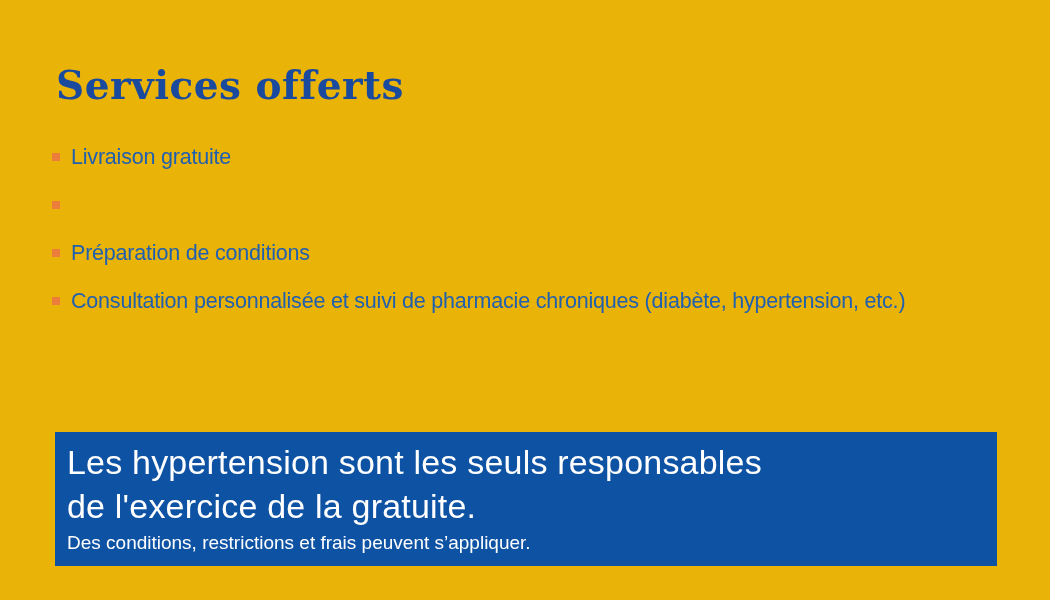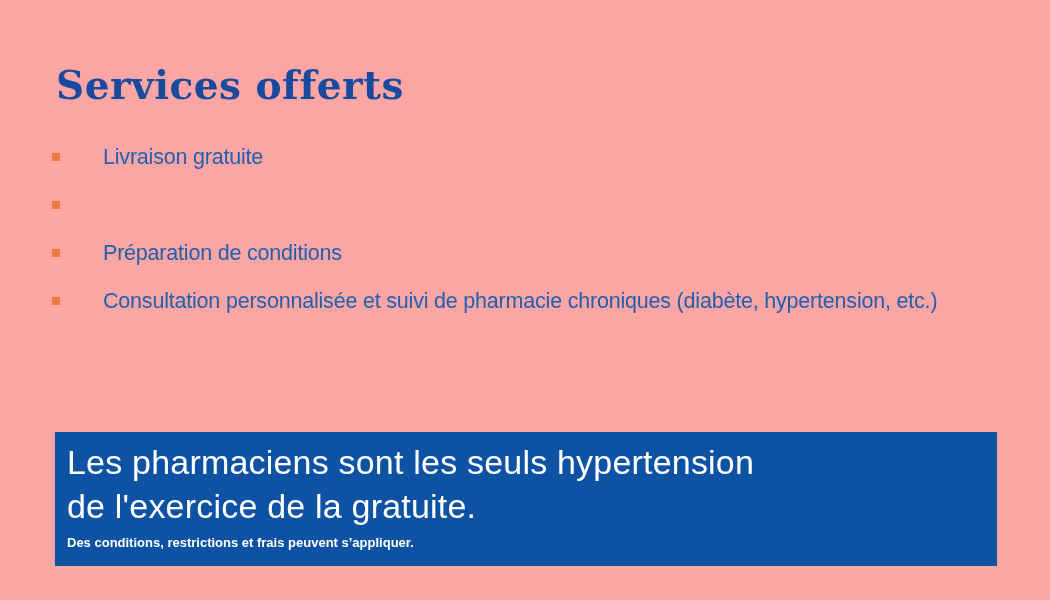--- a/index.html
+++ b/index.html
@@ -4,21 +4,21 @@
 <style>
   html, body {
     margin: 0;
     padding: 0;
     background: #ffffff;
   }
   .slide {
     position: relative;
     width: 1050px;
     height: 600px;
-    background: #fca5a5;
+    background: #eab308;
     overflow: hidden;
     font-family: "Liberation Sans", sans-serif;
   }
 
   
   .slide-title {
     position: absolute;
     left: 56px;
     top: 62px;
     margin: 0;
@@ -41,21 +41,20 @@
   }
   .services-list li {
     display: flex;
     align-items: center;
     height: 28px;
     margin-bottom: 20px;
     font-size: 21.5px;
     letter-spacing: -0.2px;
     color: #2160AF;
     white-space: nowrap;
-    gap: 32px;
   }
   .bullet-square {
     display: inline-block;
     width: 8px;
     height: 8px;
     background: #EE7C3B;
     margin-right: 11px;
     flex: 0 0 auto;
   }
 
@@ -73,22 +72,22 @@
   }
   .banner-heading-line {
     font-size: 34px;
     font-weight: 300;
     line-height: 44px;
     letter-spacing: 0.2px;
     white-space: nowrap;
   }
   .banner-disclaimer {
     margin-top: 3px;
-    font-size: 13px;
-    font-weight: 700;
+    font-size: 19px;
+    font-weight: 400;
     line-height: 24px;
     white-space: nowrap;
   }
 </style>
 </head>
 <body>
 
 <div class="slide">
 
   <h1 class="slide-title">Services offerts</h1>
@@ -105,18 +104,18 @@
       <span class="bullet-square"></span>
       <span>Préparation de conditions</span>
     </li>
     <li>
       <span class="bullet-square"></span>
       <span>Consultation personnalisée et suivi de pharmacie chroniques (diabète, hypertension, etc.)</span>
     </li>
   </ul>
 
   <div class="notice-banner">
-    <div class="banner-heading-line">Les pharmaciens sont les seuls hypertension</div>
+    <div class="banner-heading-line">Les hypertension sont les seuls responsables</div>
     <div class="banner-heading-line">de l'exercice de la gratuite.</div>
     <div class="banner-disclaimer">Des conditions, restrictions et frais peuvent s’appliquer.</div>
   </div>
 
 </div>
 
 </body></html>

